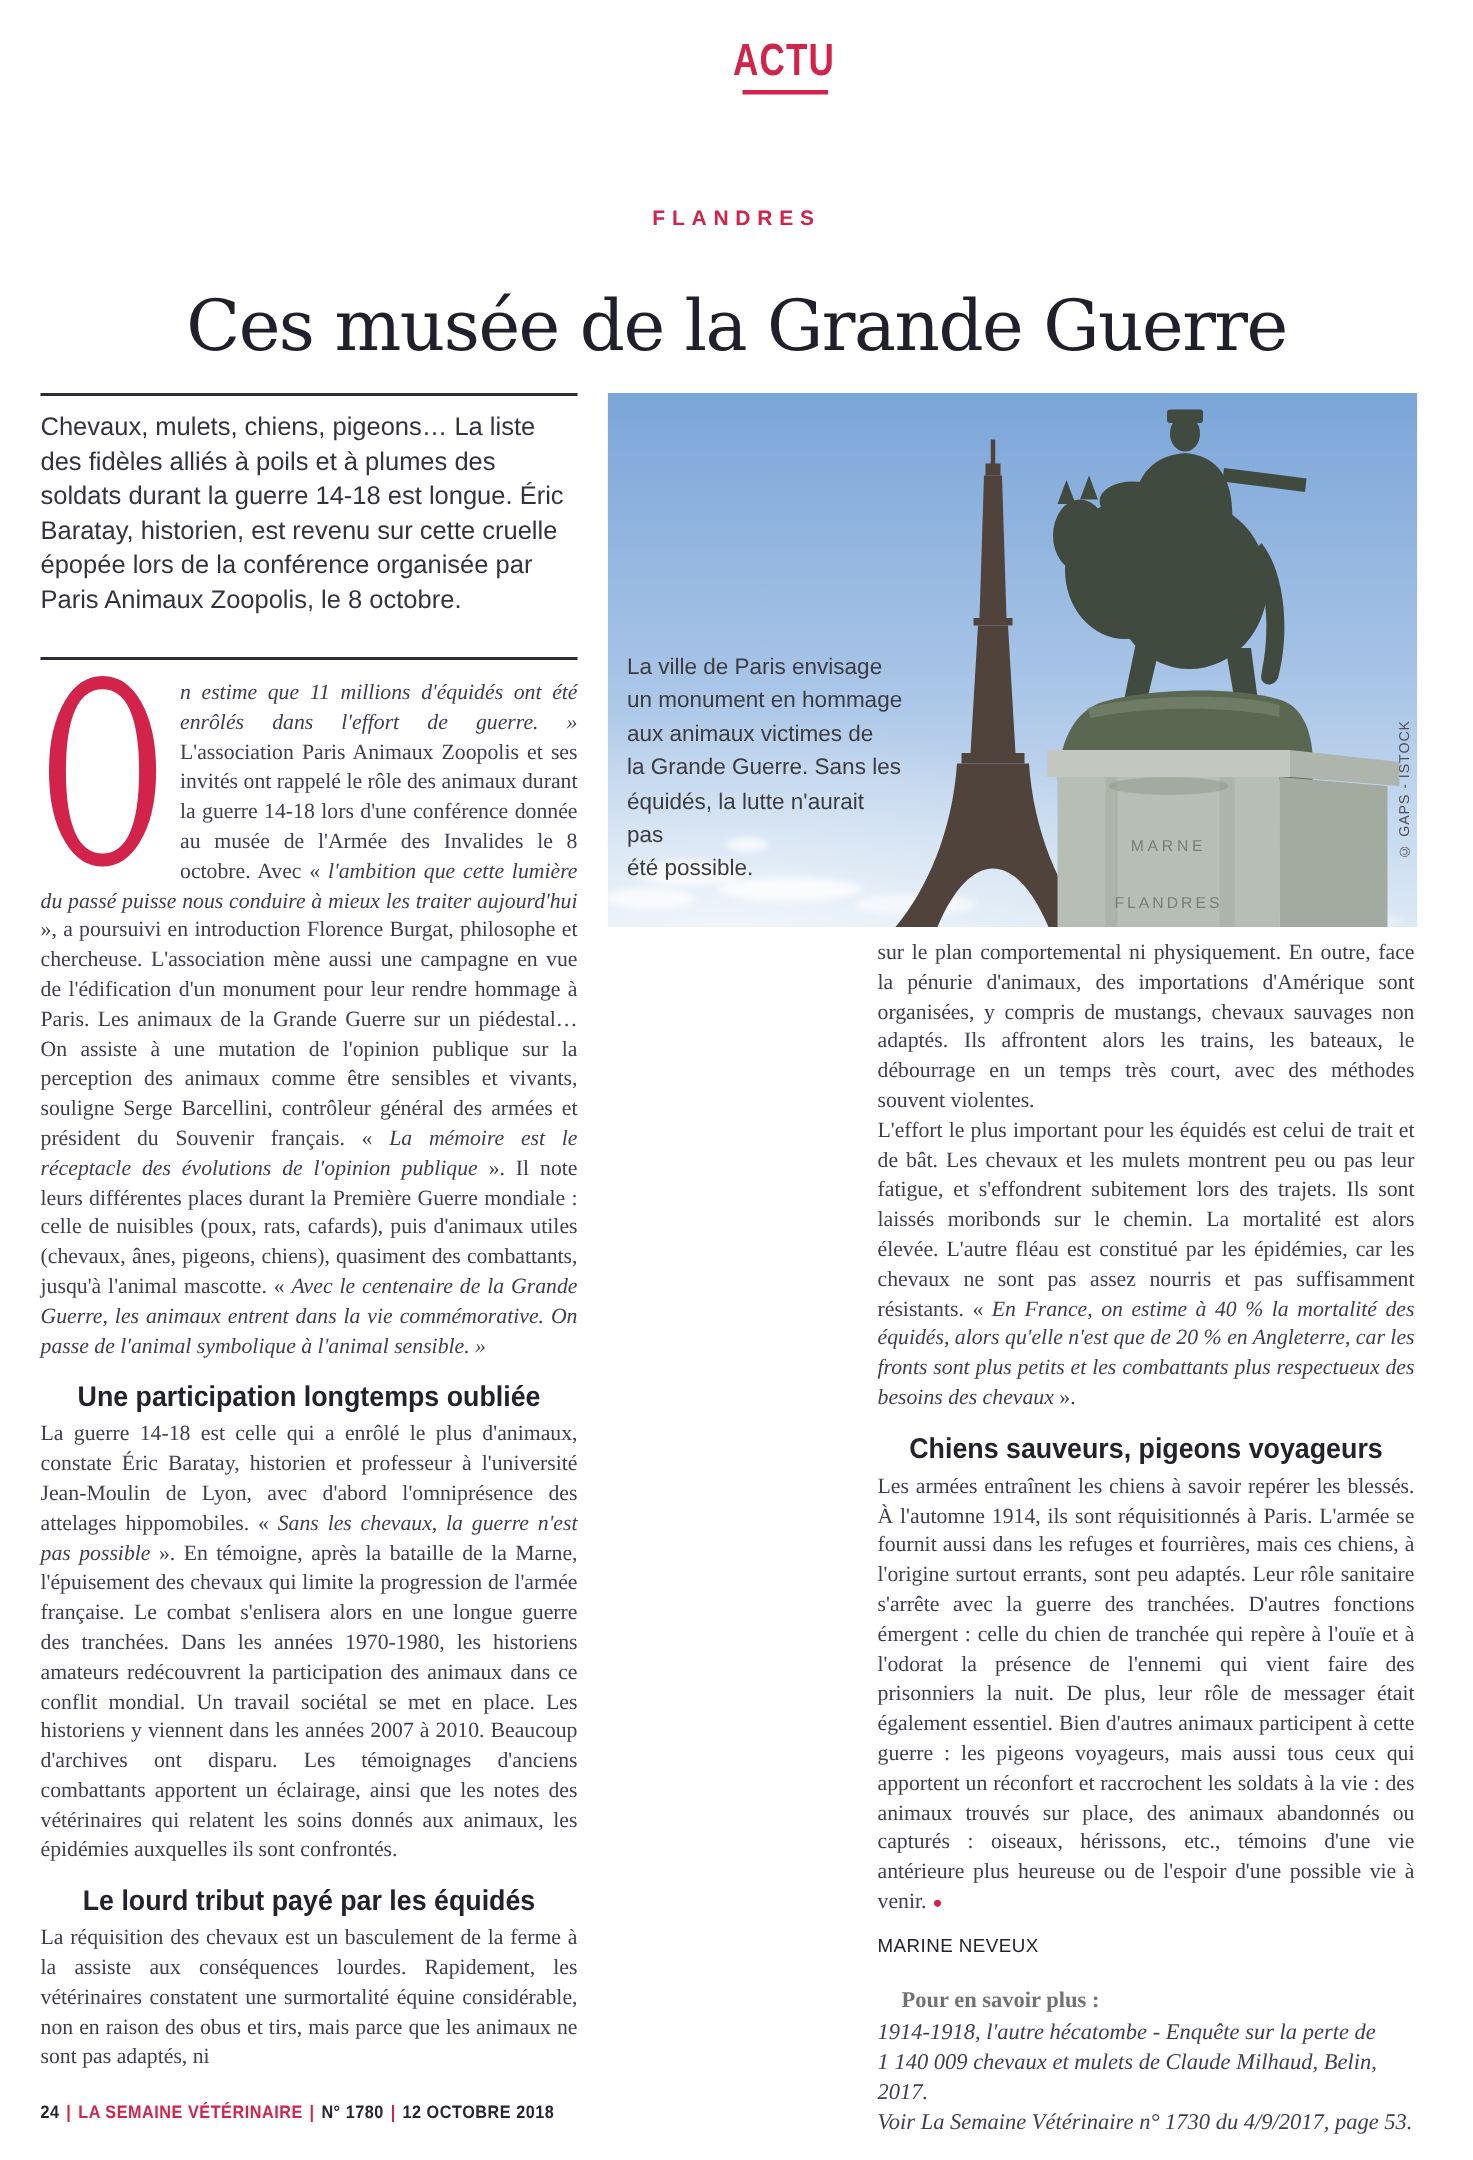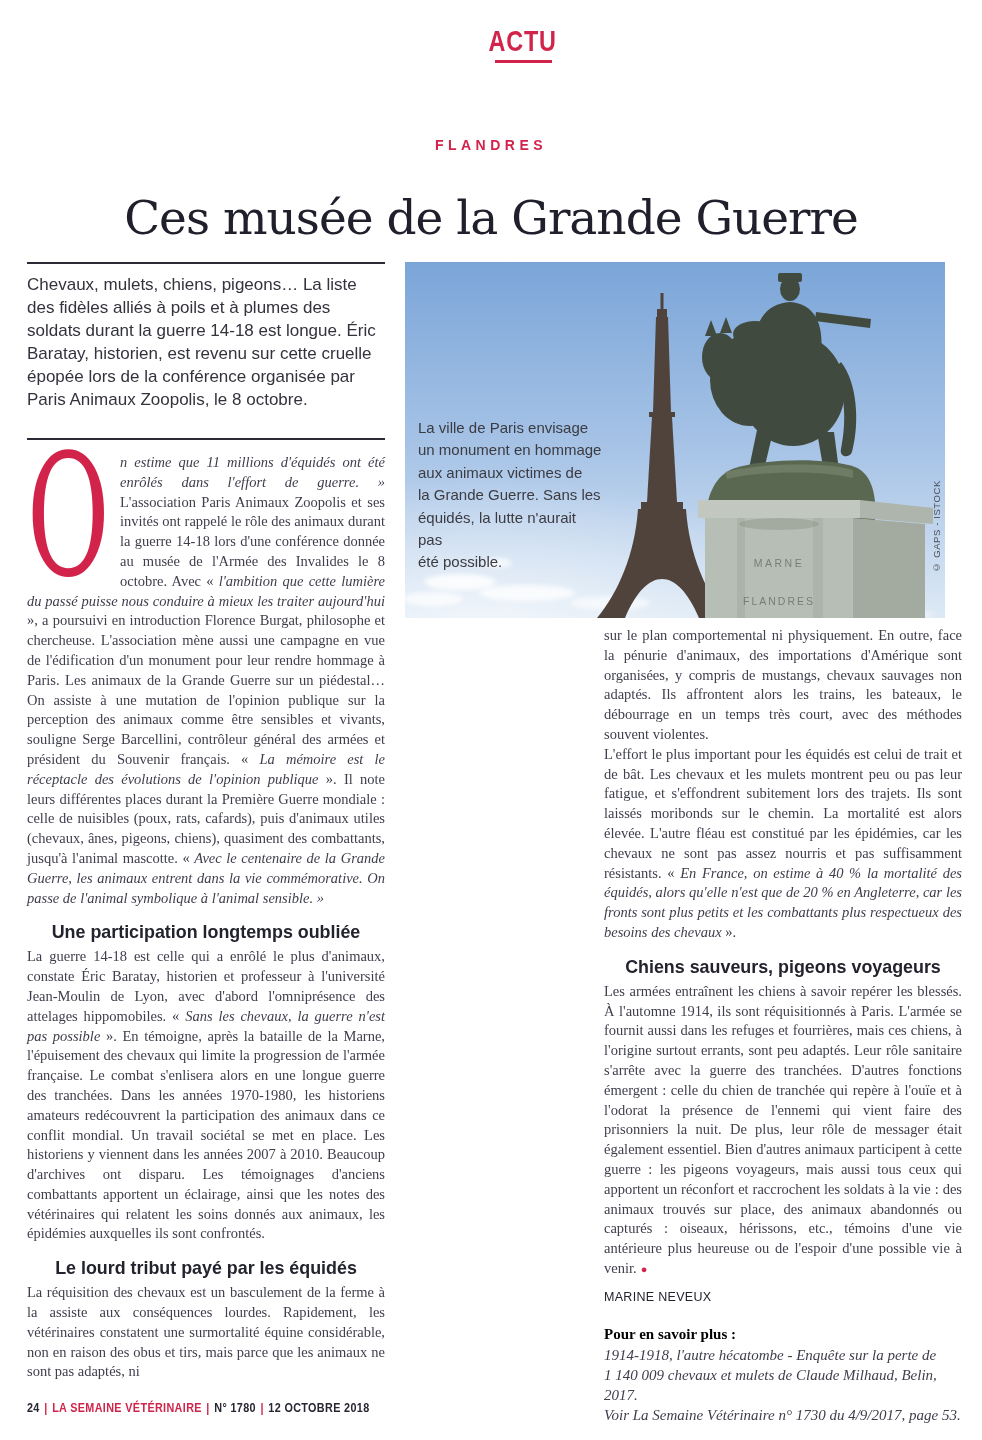--- a/index.html
+++ b/index.html
@@ -21,21 +21,21 @@
     font-family:"Liberation Sans", sans-serif; font-weight:700; font-size:14px;
     letter-spacing:4.5px; color:#d2234a;
   }
   .page-title{
     position:absolute; top:162px; left:0; width:100%; text-align:center;
     font-family:"DejaVu Serif", serif; font-weight:400; font-size:47px;
     line-height:1.05; color:#20202d; letter-spacing:-1px;
   }
   
   .col-left{position:absolute; left:27px; top:262px; width:358px;}
-  .col-right{position:absolute; left:604px; top:626px; width:358px;}
+  .col-right{position:absolute; left:585px; top:626px; width:358px;}
   .rule{border:0; border-top:2px solid #2b2b35; margin:0;}
   .standfirst{
     font-family:"Liberation Sans", sans-serif; font-size:17px; line-height:23px;
     color:#33333d; padding:9px 0 27px; margin:0;
   }
   .body-p{
     font-size:14.5px; line-height:19.8px; text-align:justify; margin:0;
     color:#3e3e4c;
   }
   .opening{margin-top:13px;}
@@ -47,27 +47,27 @@
   .subhead{
     font-family:"Liberation Sans", sans-serif; font-weight:700; font-size:19px;
     color:#23232e; text-align:center; margin:13px 0 4px; transform:scaleX(.94);
   }
   .endmark{color:#d2234a; font-size:11px; margin-left:4px;}
   .author{
     font-family:"Liberation Sans", sans-serif; font-weight:400; font-size:12.5px;
     letter-spacing:.3px; color:#23232e; margin-top:10px;
   }
   .more-info{margin-top:22px;}
-  .more-info-title{font-weight:700; font-size:15px; color:#000000; margin:0 0 2px;}
+  .more-info-title{font-weight:700; font-size:15px; color:#737373; margin:0 16px 2px;}
   .more-info-line{font-style:italic; font-size:15px; line-height:20px; margin:0; color:#3e3e4c;}
   
   .photo{position:absolute; left:405px; top:262px; width:540px; height:356px; overflow:hidden;}
   .photo svg{display:block;}
   .photo-caption{
-    position:absolute; left:13px; top:155px; width:185px; white-space:pre-line;
+    position:absolute; left:13px; top:172px; width:185px; white-space:pre-line;
     font-family:"Liberation Sans", sans-serif; font-size:15px; line-height:22.4px;
     color:#3b3b41;
   }
   .photo-credit{
     position:absolute; top:218px; right:3px; writing-mode:vertical-rl;
     transform:rotate(180deg); font-family:"Liberation Sans", sans-serif;
     font-size:9.5px; letter-spacing:.6px; color:#4e4e58;
   }
   
   .footer{

